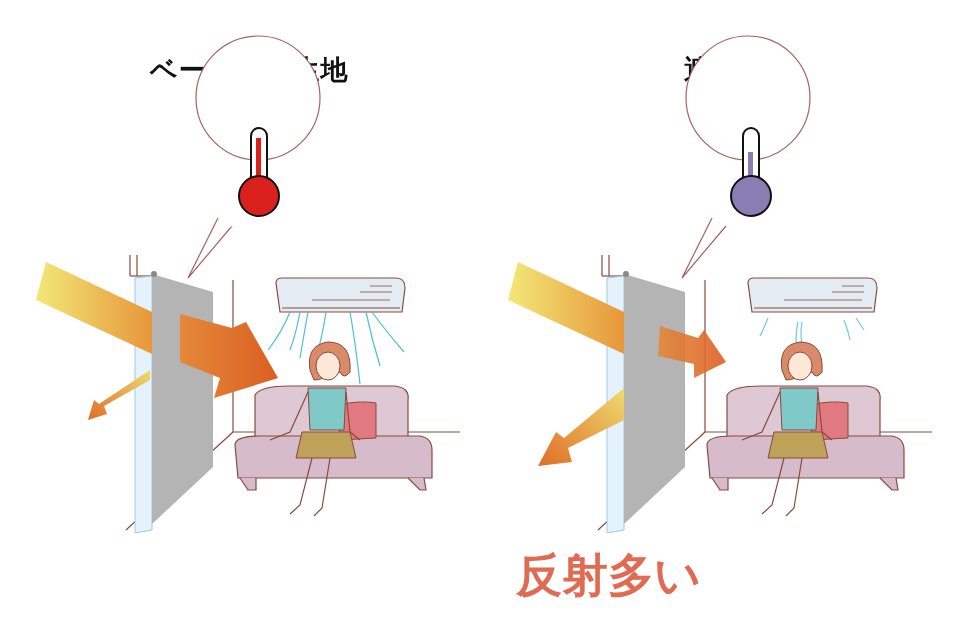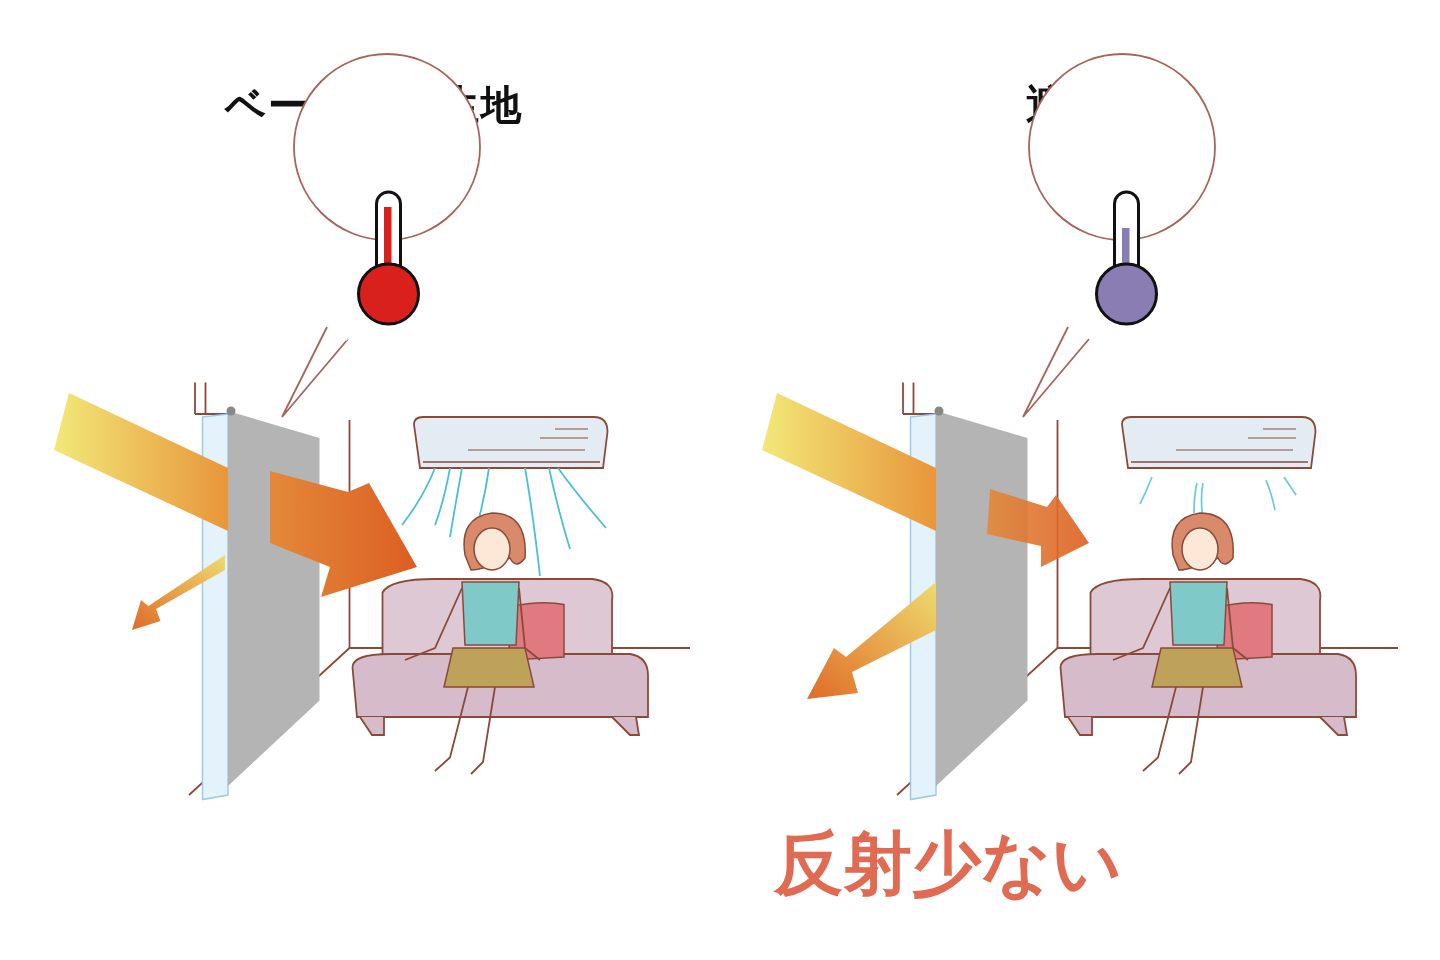--- a/index.html
+++ b/index.html
@@ -9,21 +9,21 @@
   svg{position:absolute;left:0;top:0;}
 </style>
 </head>
 <body>
 
 <div id="stage">
 
   <div class="title" style="left:150px">ベーシック生地</div>
 
   <div class="title" style="left:684px">遮熱生地</div>
-  <div class="caption" style="left:516px;top:545px;font-size:46px">反射少ない</div>
+  <div class="caption" style="left:516px;top:545px;font-size:46px">反射多い</div>
 
   <svg width="960" height="640" viewBox="0 0 960 640">
     <defs>
       <linearGradient id="sunIn" x1="0" y1="0" x2="1" y2="0">
         <stop offset="0" stop-color="#f2e878"></stop>
         <stop offset="1" stop-color="#e8963a"></stop>
       </linearGradient>
       <linearGradient id="heatOut" x1="0" y1="0" x2="1" y2="0">
         <stop offset="0" stop-color="#e3893a"></stop>
         <stop offset="1" stop-color="#dc5e22"></stop>

